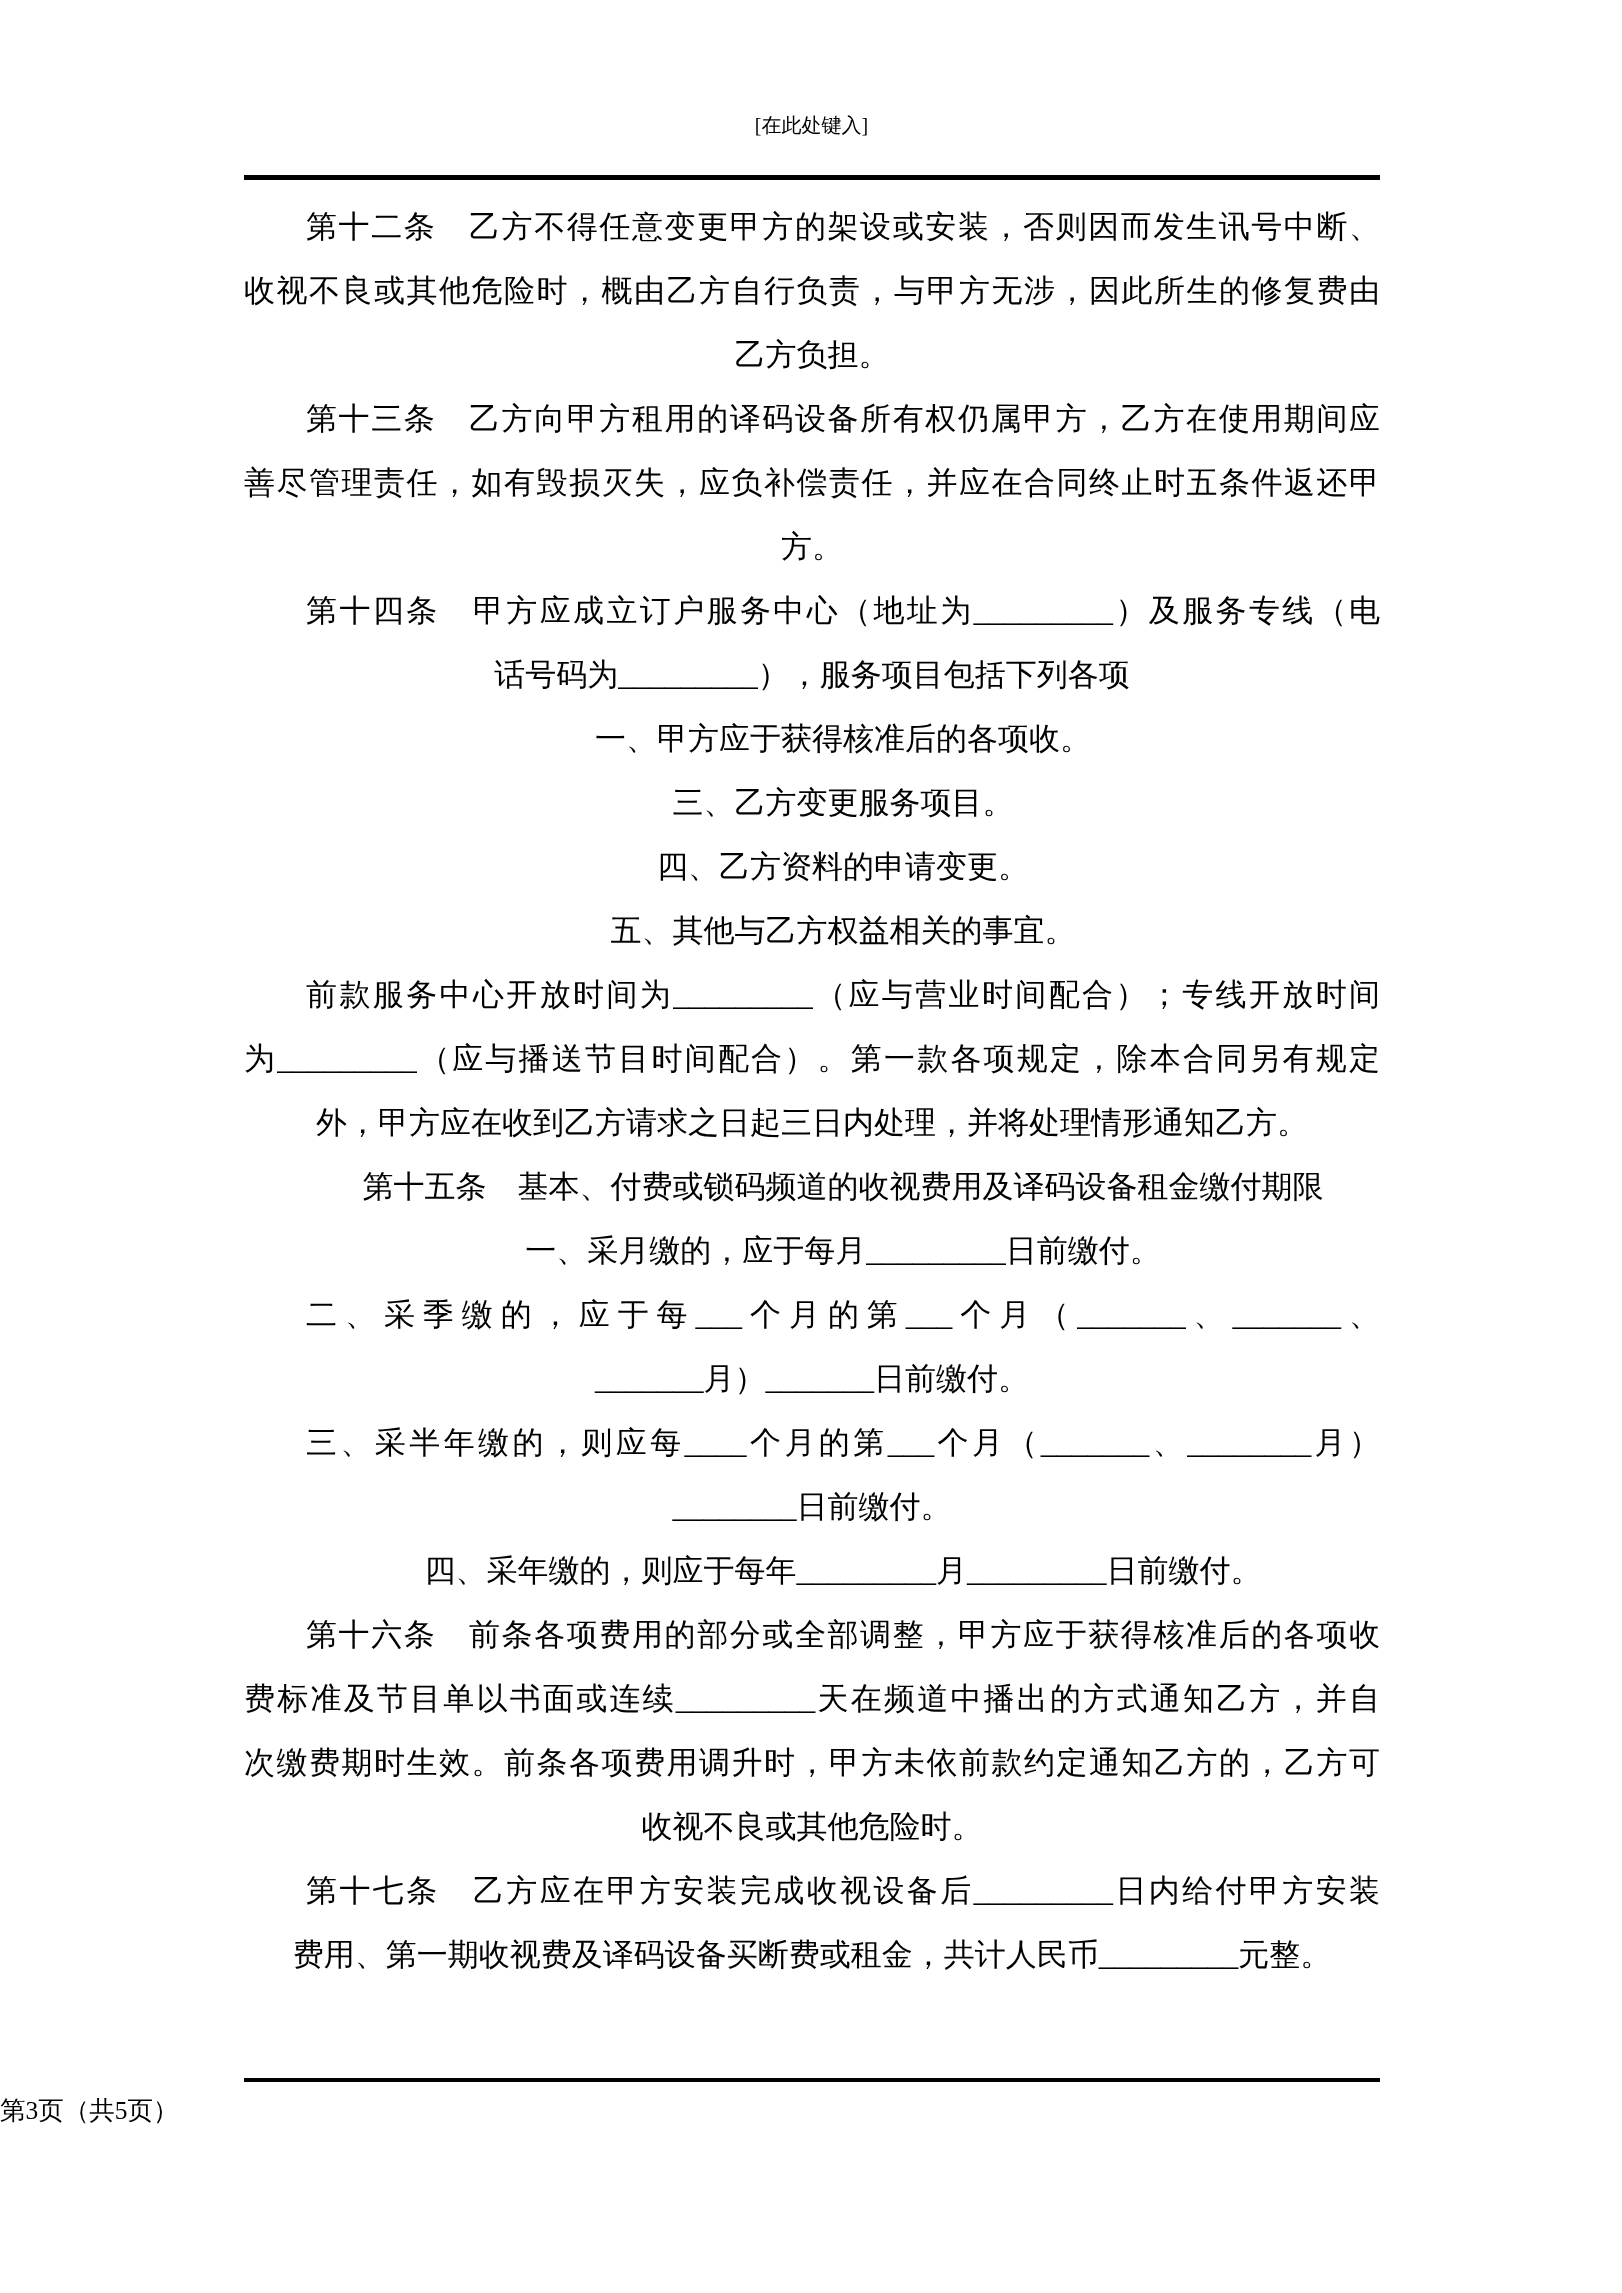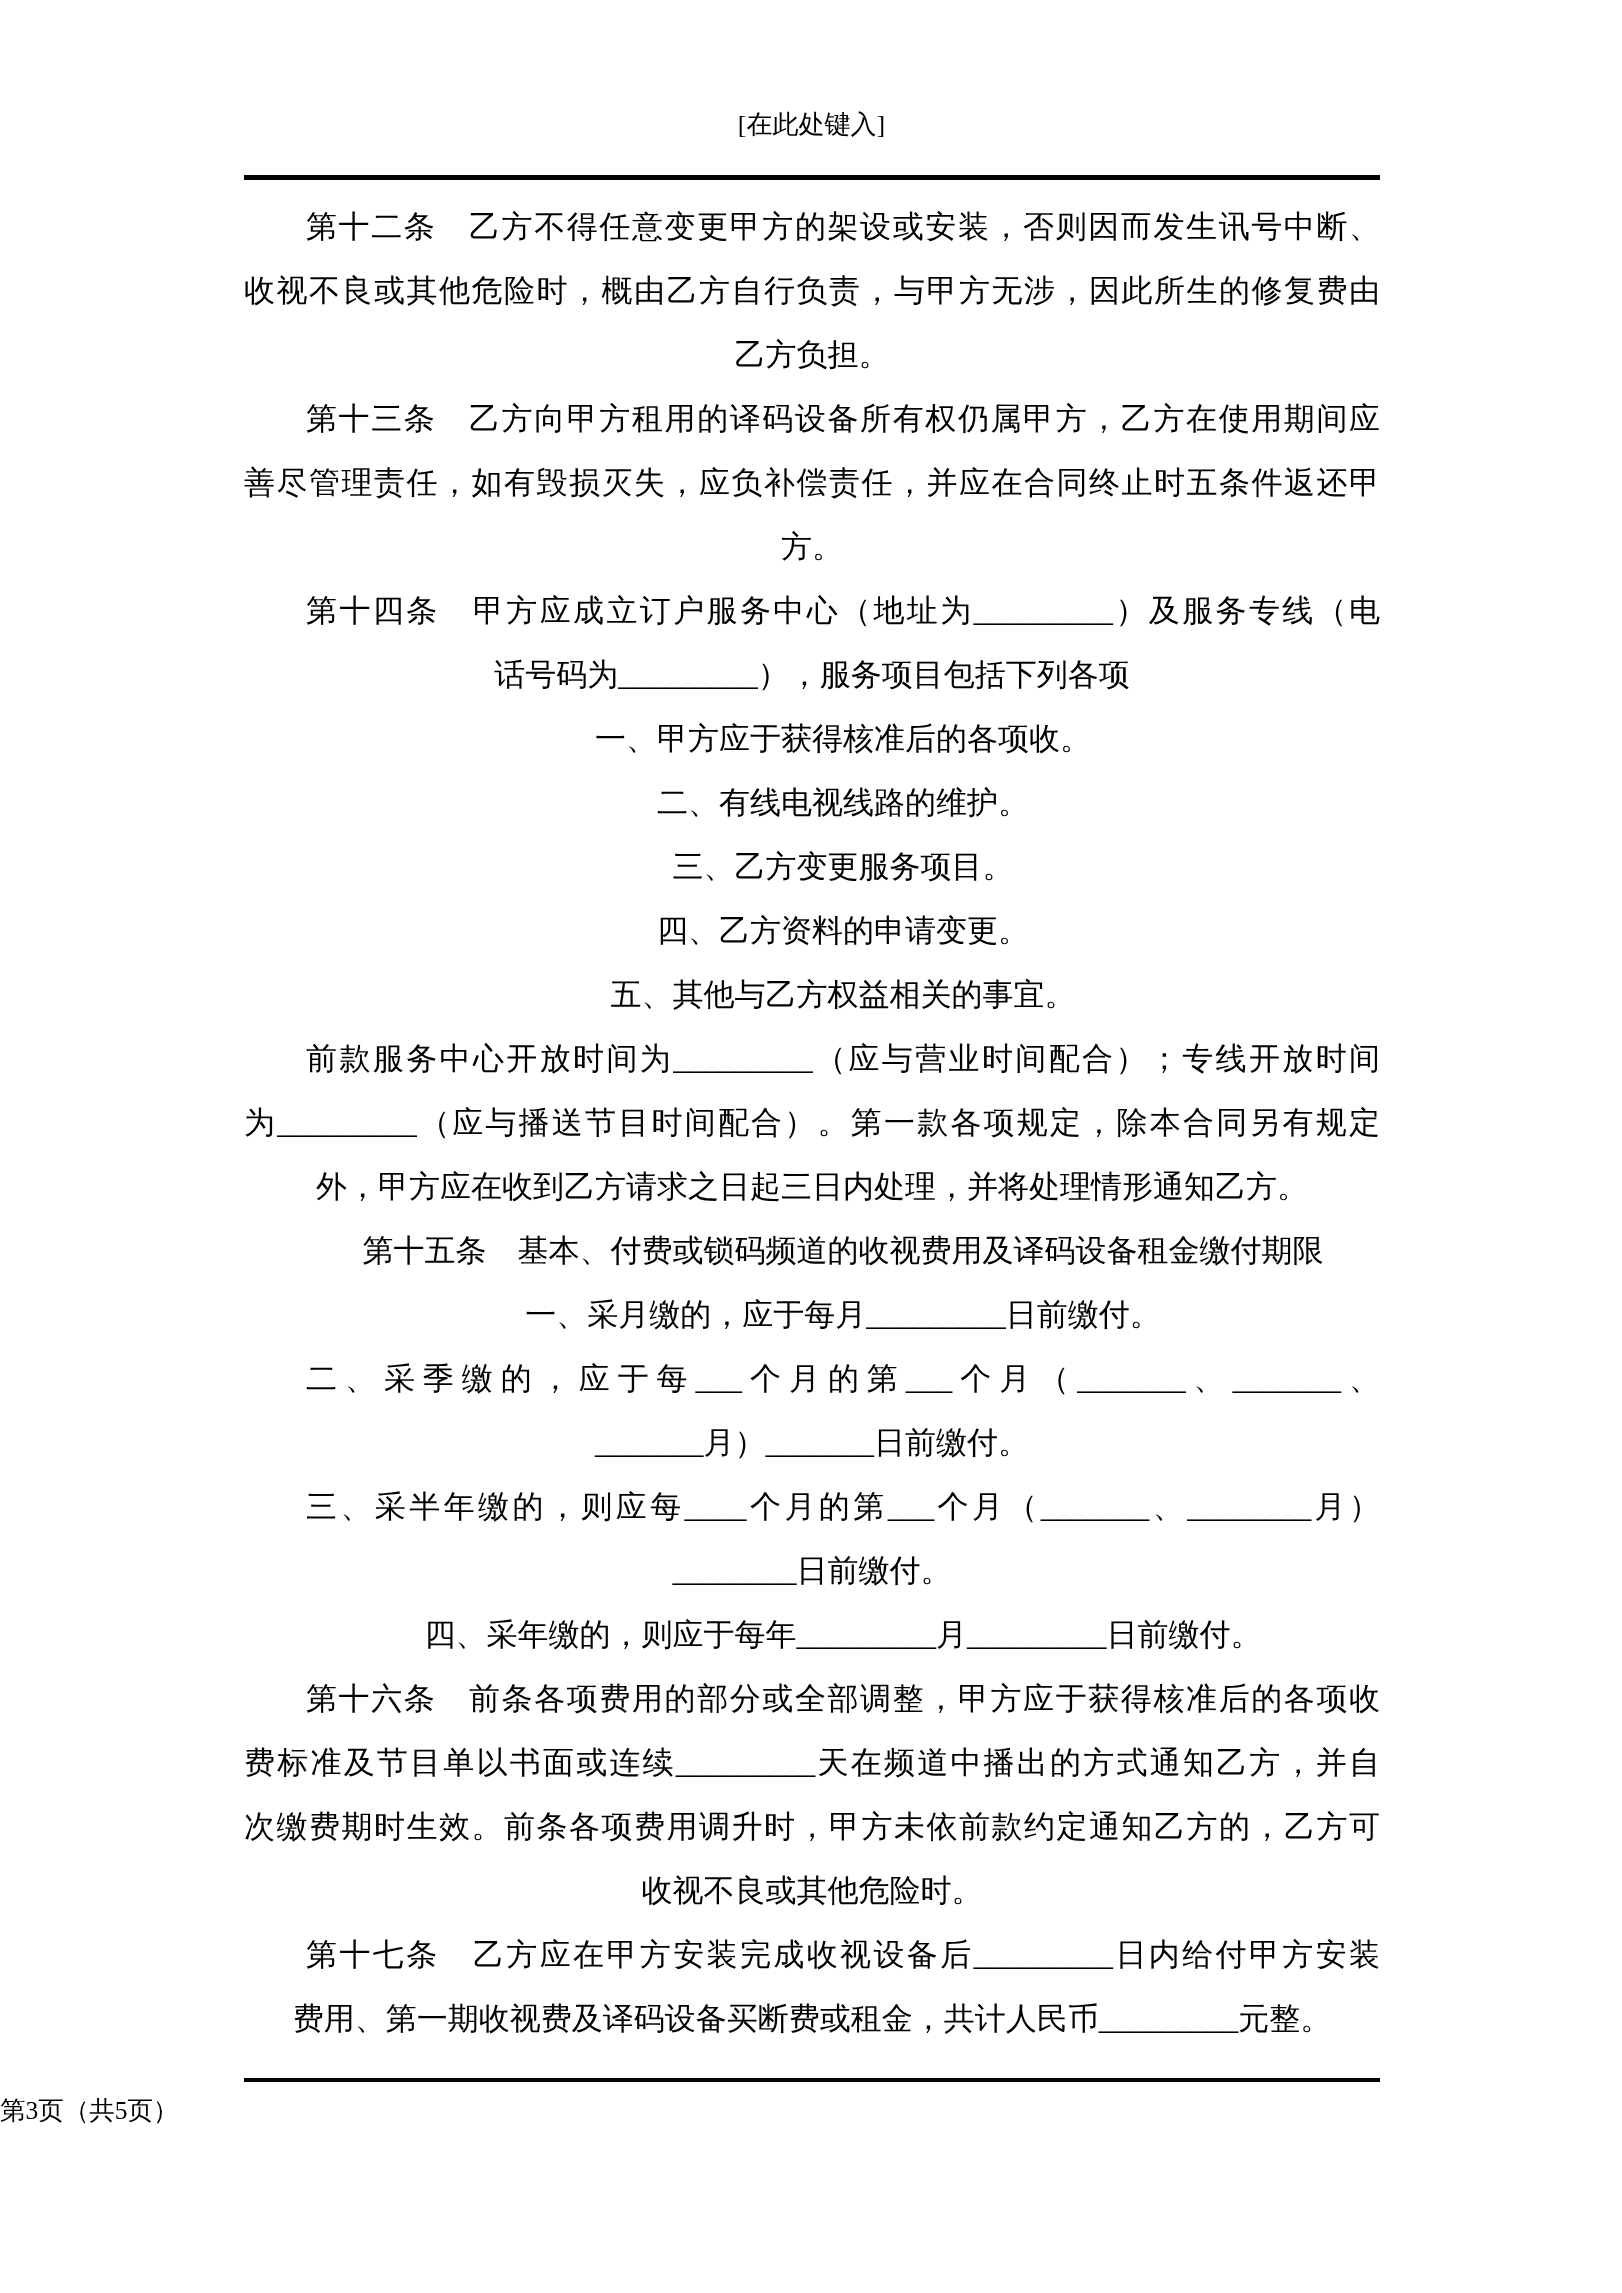--- a/index.html
+++ b/index.html
@@ -15,21 +15,21 @@
     color: #000000;
     font-family: "Liberation Serif", "DejaVu Serif", serif;
     overflow: hidden;
   }
   .header-text {
     position: absolute;
     top: 107px;
     left: 0;
     width: 100%;
     text-align: center;
-    font-size: 26px;
+    font-size: 20px;
     line-height: 36px;
     color: #000000;
   }
   .header-rule {
     position: absolute;
     top: 175px;
     left: 244px;
     width: 1136px;
     height: 4.5px;
     background: #000000;
@@ -86,21 +86,20 @@
   <div class="doc-body" id="doc-body">
       <div class="line indent justify">第十二条　乙方不得任意变更甲方的架设或安装，否则因而发生讯号中断、</div>
       <div class="line justify">收视不良或其他危险时，概由乙方自行负责，与甲方无涉，因此所生的修复费由</div>
       <div class="line">乙方负担。</div>
       <div class="line indent justify">第十三条　乙方向甲方租用的译码设备所有权仍属甲方，乙方在使用期间应</div>
       <div class="line justify">善尽管理责任，如有毁损灭失，应负补偿责任，并应在合同终止时五条件返还甲</div>
       <div class="line">方。</div>
       <div class="line indent justify">第十四条　甲方应成立订户服务中心（地址为_________）及服务专线（电</div>
       <div class="line">话号码为_________），服务项目包括下列各项</div>
       <div class="line indent">一、甲方应于获得核准后的各项收。</div>
-      <div class="line indent">二、有线电视线路的维护。</div>
       <div class="line indent">三、乙方变更服务项目。</div>
       <div class="line indent">四、乙方资料的申请变更。</div>
       <div class="line indent">五、其他与乙方权益相关的事宜。</div>
       <div class="line indent justify">前款服务中心开放时间为_________（应与营业时间配合）；专线开放时间</div>
       <div class="line justify">为_________（应与播送节目时间配合）。第一款各项规定，除本合同另有规定</div>
       <div class="line">外，甲方应在收到乙方请求之日起三日内处理，并将处理情形通知乙方。</div>
       <div class="line indent">第十五条　基本、付费或锁码频道的收视费用及译码设备租金缴付期限</div>
       <div class="line indent">一、采月缴的，应于每月_________日前缴付。</div>
       <div class="line indent justify">二、采季缴的，应于每___个月的第___个月（_______、_______、</div>
       <div class="line">_______月）_______日前缴付。</div>

